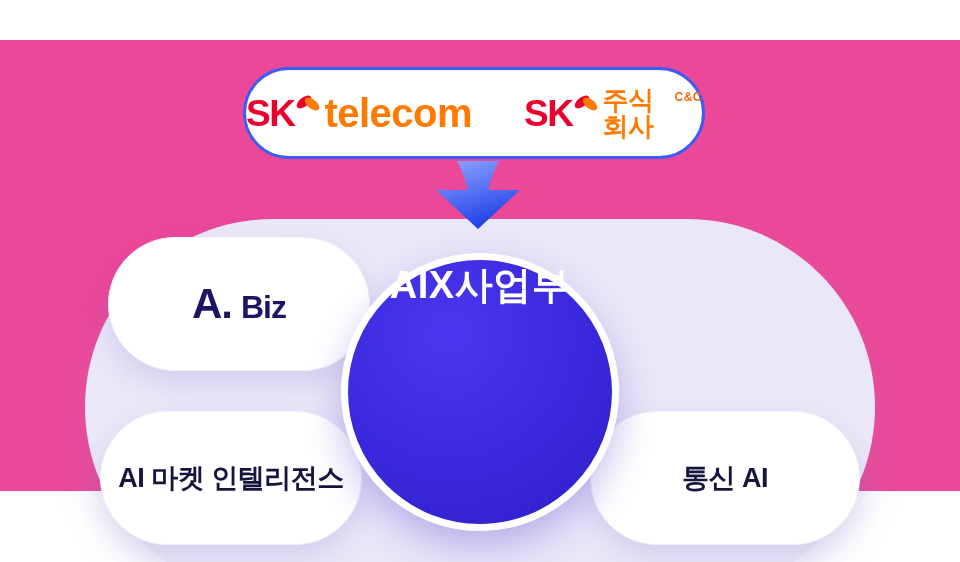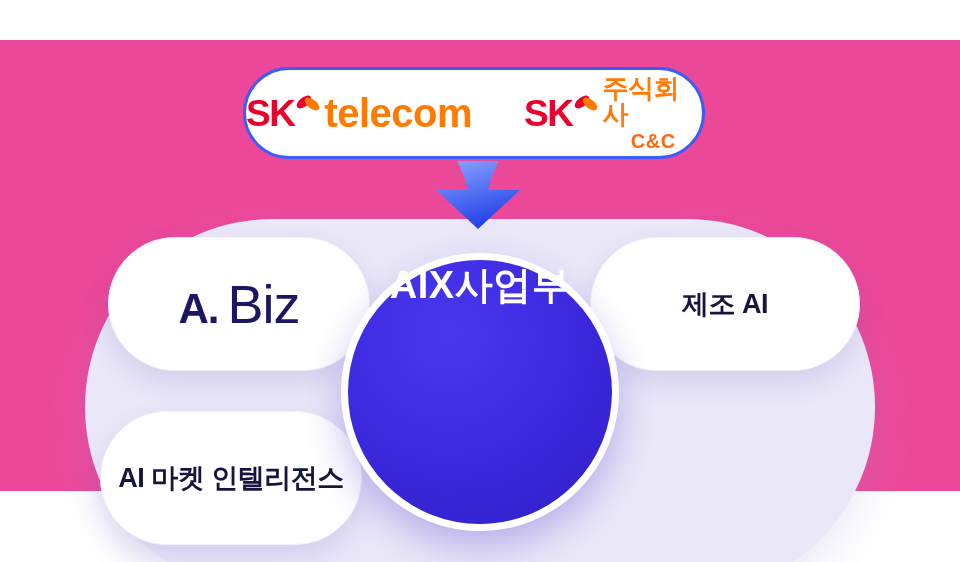--- a/index.html
+++ b/index.html
@@ -10,23 +10,23 @@
   .header-box{
     position:absolute;left:243px;top:27px;width:462px;height:92px;
     background:#ffffff;border:3px solid #3D5CF5;border-radius:50px;
     box-sizing:border-box;display:flex;align-items:center;justify-content:center;gap:52px;
     z-index:5;
   }
   .logo{display:flex;align-items:center;line-height:1;}
   .sk-text{font-size:37px;font-weight:800;color:#EA002C;letter-spacing:-1.5px;}
   .butterfly{margin:0 3px 20px 1px;flex:0 0 auto;}
   .telecom-text{font-size:40px;font-weight:700;color:#FF7A00;letter-spacing:-0.5px;}
-  .cnc-col{display:flex;flex-direction:column;align-items:center;line-height:1;}
+  .cnc-col{display:flex;flex-direction:row;align-items:flex-start;line-height:1;}
   .jusik-text{font-size:26px;font-weight:700;color:#FF7A00;letter-spacing:-0.5px;}
-  .cnc-text{font-size:20px;font-weight:700;color:#FB6A0F;margin-top:4px;margin-left:2px;letter-spacing:0.5px;}
+  .cnc-text{font-size:12px;font-weight:700;color:#FB6A0F;margin-top:4px;margin-left:2px;letter-spacing:0.5px;}
 
   
   .arrow{position:absolute;left:430px;top:121px;width:96px;height:70px;z-index:4;}
 
   
   .group-bg{
     position:absolute;left:85px;top:179px;width:790px;height:376px;
     background:#EAE7F8;border-radius:188px;z-index:1;
     box-shadow:0 20px 40px rgba(150,145,210,0.18);
   }
@@ -38,21 +38,21 @@
     box-shadow:0 12px 26px rgba(96,86,186,0.16);
     border:1px solid #F3F1FC;box-sizing:border-box;z-index:2;
   }
   .pill-tl{left:108px;top:197px;width:262px;height:134px;}
   .pill-bl{left:100px;top:371px;width:262px;height:134px;}
   .pill-tr{left:590px;top:197px;width:270px;height:134px;}
   .pill-br{left:590px;top:371px;width:270px;height:134px;}
   .pill-label{font-size:27px;font-weight:700;color:#15153E;letter-spacing:-0.5px;white-space:nowrap;}
   .abiz{display:flex;align-items:baseline;gap:9px;color:#1B1663;}
   .abiz-mark{font-size:42px;font-weight:800;letter-spacing:-1px;}
-  .abiz-label{font-size:54px;font-weight:400;letter-spacing:-1px;}
+  .abiz-label{font-size:32px;font-weight:700;letter-spacing:-1px;}
 
   
   .hub{
     position:absolute;left:341px;top:213px;width:278px;height:278px;border-radius:50%;
     background:radial-gradient(circle at 38% 28%, #4A38F0 0%, #3A28DC 55%, #2F1EC6 100%);
     border:7px solid #ffffff;box-sizing:border-box;
     display:flex;align-items:flex-start;justify-content:center;
     box-shadow:0 16px 36px rgba(70,50,200,0.30);z-index:3;
   }
   .hub-label{color:#ffffff;font-size:38px;font-weight:700;letter-spacing:0.5px;white-space:nowrap;}
@@ -102,28 +102,28 @@
 
   <div class="group-bg"></div>
 
   <div class="pill pill-tl">
     <span class="abiz">
       <span class="abiz-mark">A.</span>
       <span class="abiz-label">Biz</span>
     </span>
   </div>
 
-  <div class="pill pill-tr">
-    <span class="pill-label">제조 AI</span>
-  </div>
 
   <div class="pill pill-bl">
     <span class="pill-label">AI 마켓 인텔리전스</span>
   </div>
 
+  <div class="pill pill-br">
+    <span class="pill-label">통신 AI</span>
+  </div>
 
   <div class="hub">
     <span class="hub-label">AIX사업부</span>
   </div>
 
   <div class="deco-dot"></div>
 
 </div>
 
 </body></html>

